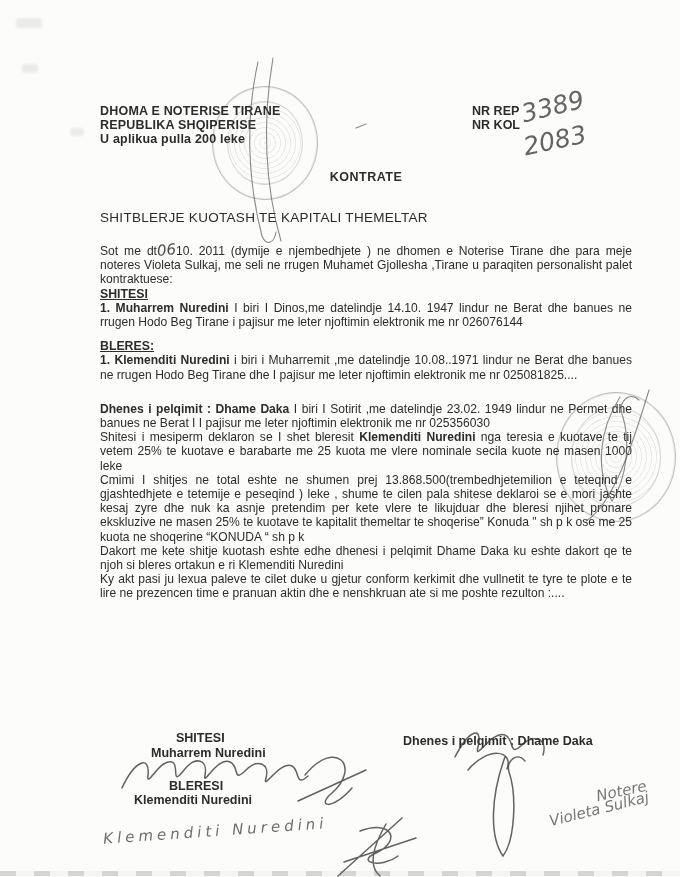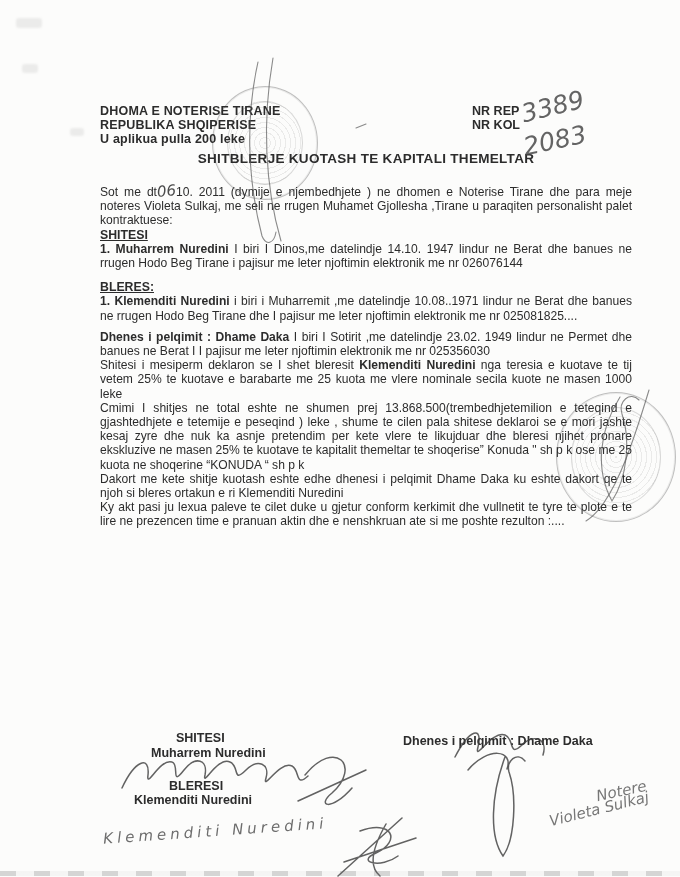--- a/index.html
+++ b/index.html
@@ -8,23 +8,23 @@
     background:#fcfcfb;overflow:hidden;
     font-family:"Liberation Sans","DejaVu Sans",sans-serif;
     color:#2c2c2c;
   }
   .content{position:absolute;left:100px;top:104px;width:532px;}
   .hdr{display:flex;justify-content:space-between;align-items:flex-start;}
   .hdr-left div{font-weight:bold;font-size:12.5px;line-height:14px;letter-spacing:.2px;}
   .hdr-right{margin-right:112px;}
   .hdr-right div{font-weight:bold;font-size:12.5px;line-height:14px;white-space:nowrap;}
   .title{ text-align:center;font-weight:bold;font-size:12.5px;margin-top:24px;letter-spacing:.5px;}
-  .subtitle{text-align:center;font-weight:bold;font-size:13.5px;margin-top:5px;letter-spacing:.3px;}
+  .subtitle{font-weight:normal;font-size:13.5px;margin-top:26px;letter-spacing:.3px;}
   .para{font-size:12.1px;line-height:14.2px;text-align:justify;margin:0;}
-  .mt{margin-top:7px;}
+  .mt{margin-top:20px;}
   .mt-lg{margin-top:18px;}
   .b{font-weight:bold;}
   .hu{font-weight:bold;text-decoration:underline;font-size:12.3px;line-height:14.2px;}
   
   .hand{
     font-family:"DejaVu Sans",sans-serif;font-style:italic;color:#4a4a4a;
     white-space:nowrap;
   }
   .hw-date{display:inline-block;transform:rotate(-6deg);font-size:15px;}
   .hw-num{position:absolute;font-size:25px;font-weight:500;opacity:.85;}
@@ -75,20 +75,21 @@
         <div>DHOMA E NOTERISE TIRANE</div>
         <div>REPUBLIKA SHQIPERISE</div>
         <div>U aplikua pulla 200 leke</div>
       </div>
       <div class="hdr-right">
         <div>NR  REP</div>
         <div>NR KOL</div>
       </div>
     </div>
 
+    <div class="title">KONTRATE</div>
     <div class="subtitle">SHITBLERJE  KUOTASH TE KAPITALI THEMELTAR</div>
 
     <p class="para mt-lg"><span>Sot me dt</span><span class="hand hw-date">06</span><span>10. 2011 (dymije e  njembedhjete  )  ne dhomen e Noterise Tirane dhe para meje noteres  Violeta Sulkaj,  me seli  ne rrugen Muhamet Gjollesha  ,Tirane u paraqiten personalisht palet kontraktuese:</span></p>
 
     <div class="hu">SHITESI</div>
     <p class="para"><span class="b">1. Muharrem Nuredini</span><span> I biri I Dinos,me datelindje  14.10. 1947 lindur ne  Berat  dhe banues ne  rrugen Hodo Beg Tirane i pajisur me leter njoftimin elektronik me nr 026076144</span></p>
 
     <div class="hu" style="margin-top:10px;">BLERES:</div>
     <p class="para"><span class="b">1.  Klemenditi  Nuredini</span><span> i biri i  Muharremit ,me datelindje  10.08..1971  lindur ne Berat   dhe banues ne rrugen Hodo Beg Tirane dhe I pajisur me leter njoftimin elektronik  me nr 025081825....</span></p>
 

